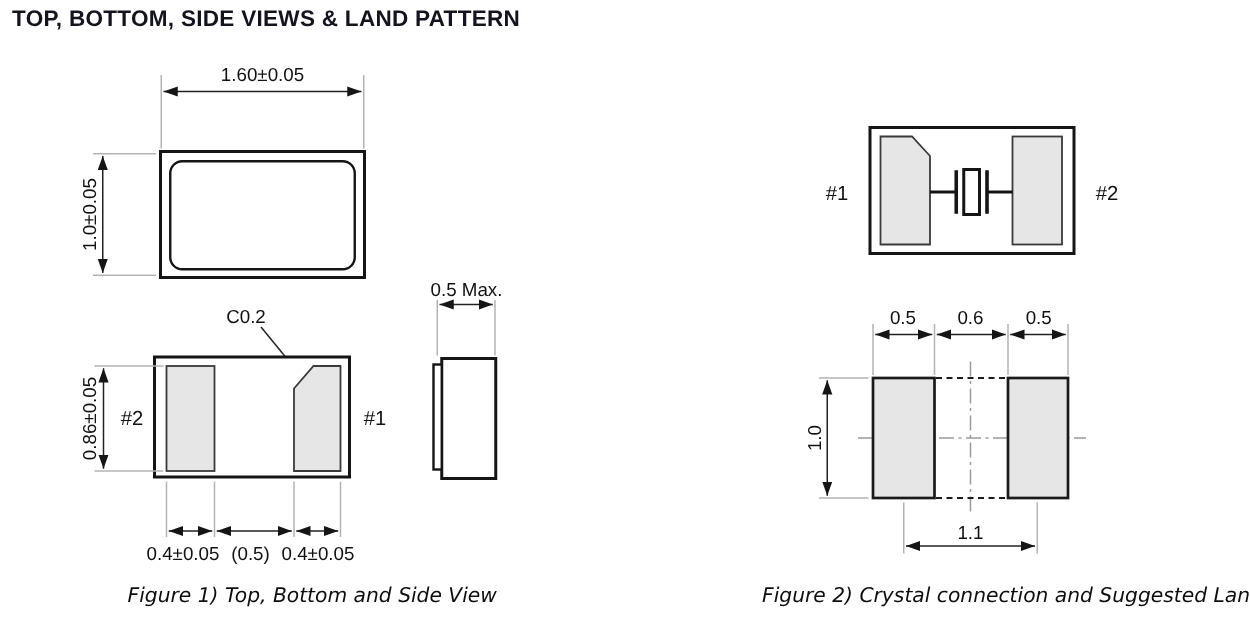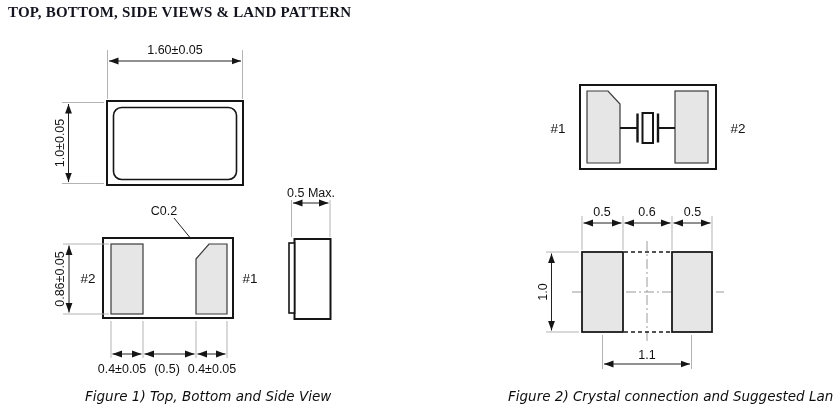--- a/index.html
+++ b/index.html
@@ -1,19 +1,19 @@
 <!DOCTYPE html>
 <html><head>
 <meta charset="utf-8">
 <style>
   html,body{margin:0;padding:0;background:#fff;}
   .page{position:relative;width:833px;height:419px;background:#ffffff;overflow:hidden;
         font-family:"Liberation Sans", sans-serif;}
   .page-title{position:absolute;left:8px;top:4px;margin:0;font-size:15px;font-weight:bold;
-        color:#14141f;letter-spacing:.2px;font-family:Liberation Serif, serif;}
+        color:#14141f;letter-spacing:.2px;font-family:Liberation Sans, sans-serif;}
   svg{position:absolute;left:0;top:0;}
   svg text{font-family:"Liberation Sans", sans-serif;fill:#121212;}
   .dtext{font-size:12.5px;}
   .ptext{font-size:13.5px;}
   .cap{font-size:13.5px;font-style:italic;fill:#0e0e0e;font-family:"DejaVu Sans", sans-serif;}
   .dim{stroke:#222222;stroke-width:1;fill:none;}
   .ext{stroke:#b3b3b3;stroke-width:1;fill:none;}
   .body{fill:#ffffff;stroke:#151515;stroke-width:2;}
   .inner{fill:#ffffff;stroke:#151515;stroke-width:1.6;}
   .pad{fill:#e6e6e6;stroke:#3a3a3a;stroke-width:1.2;}

